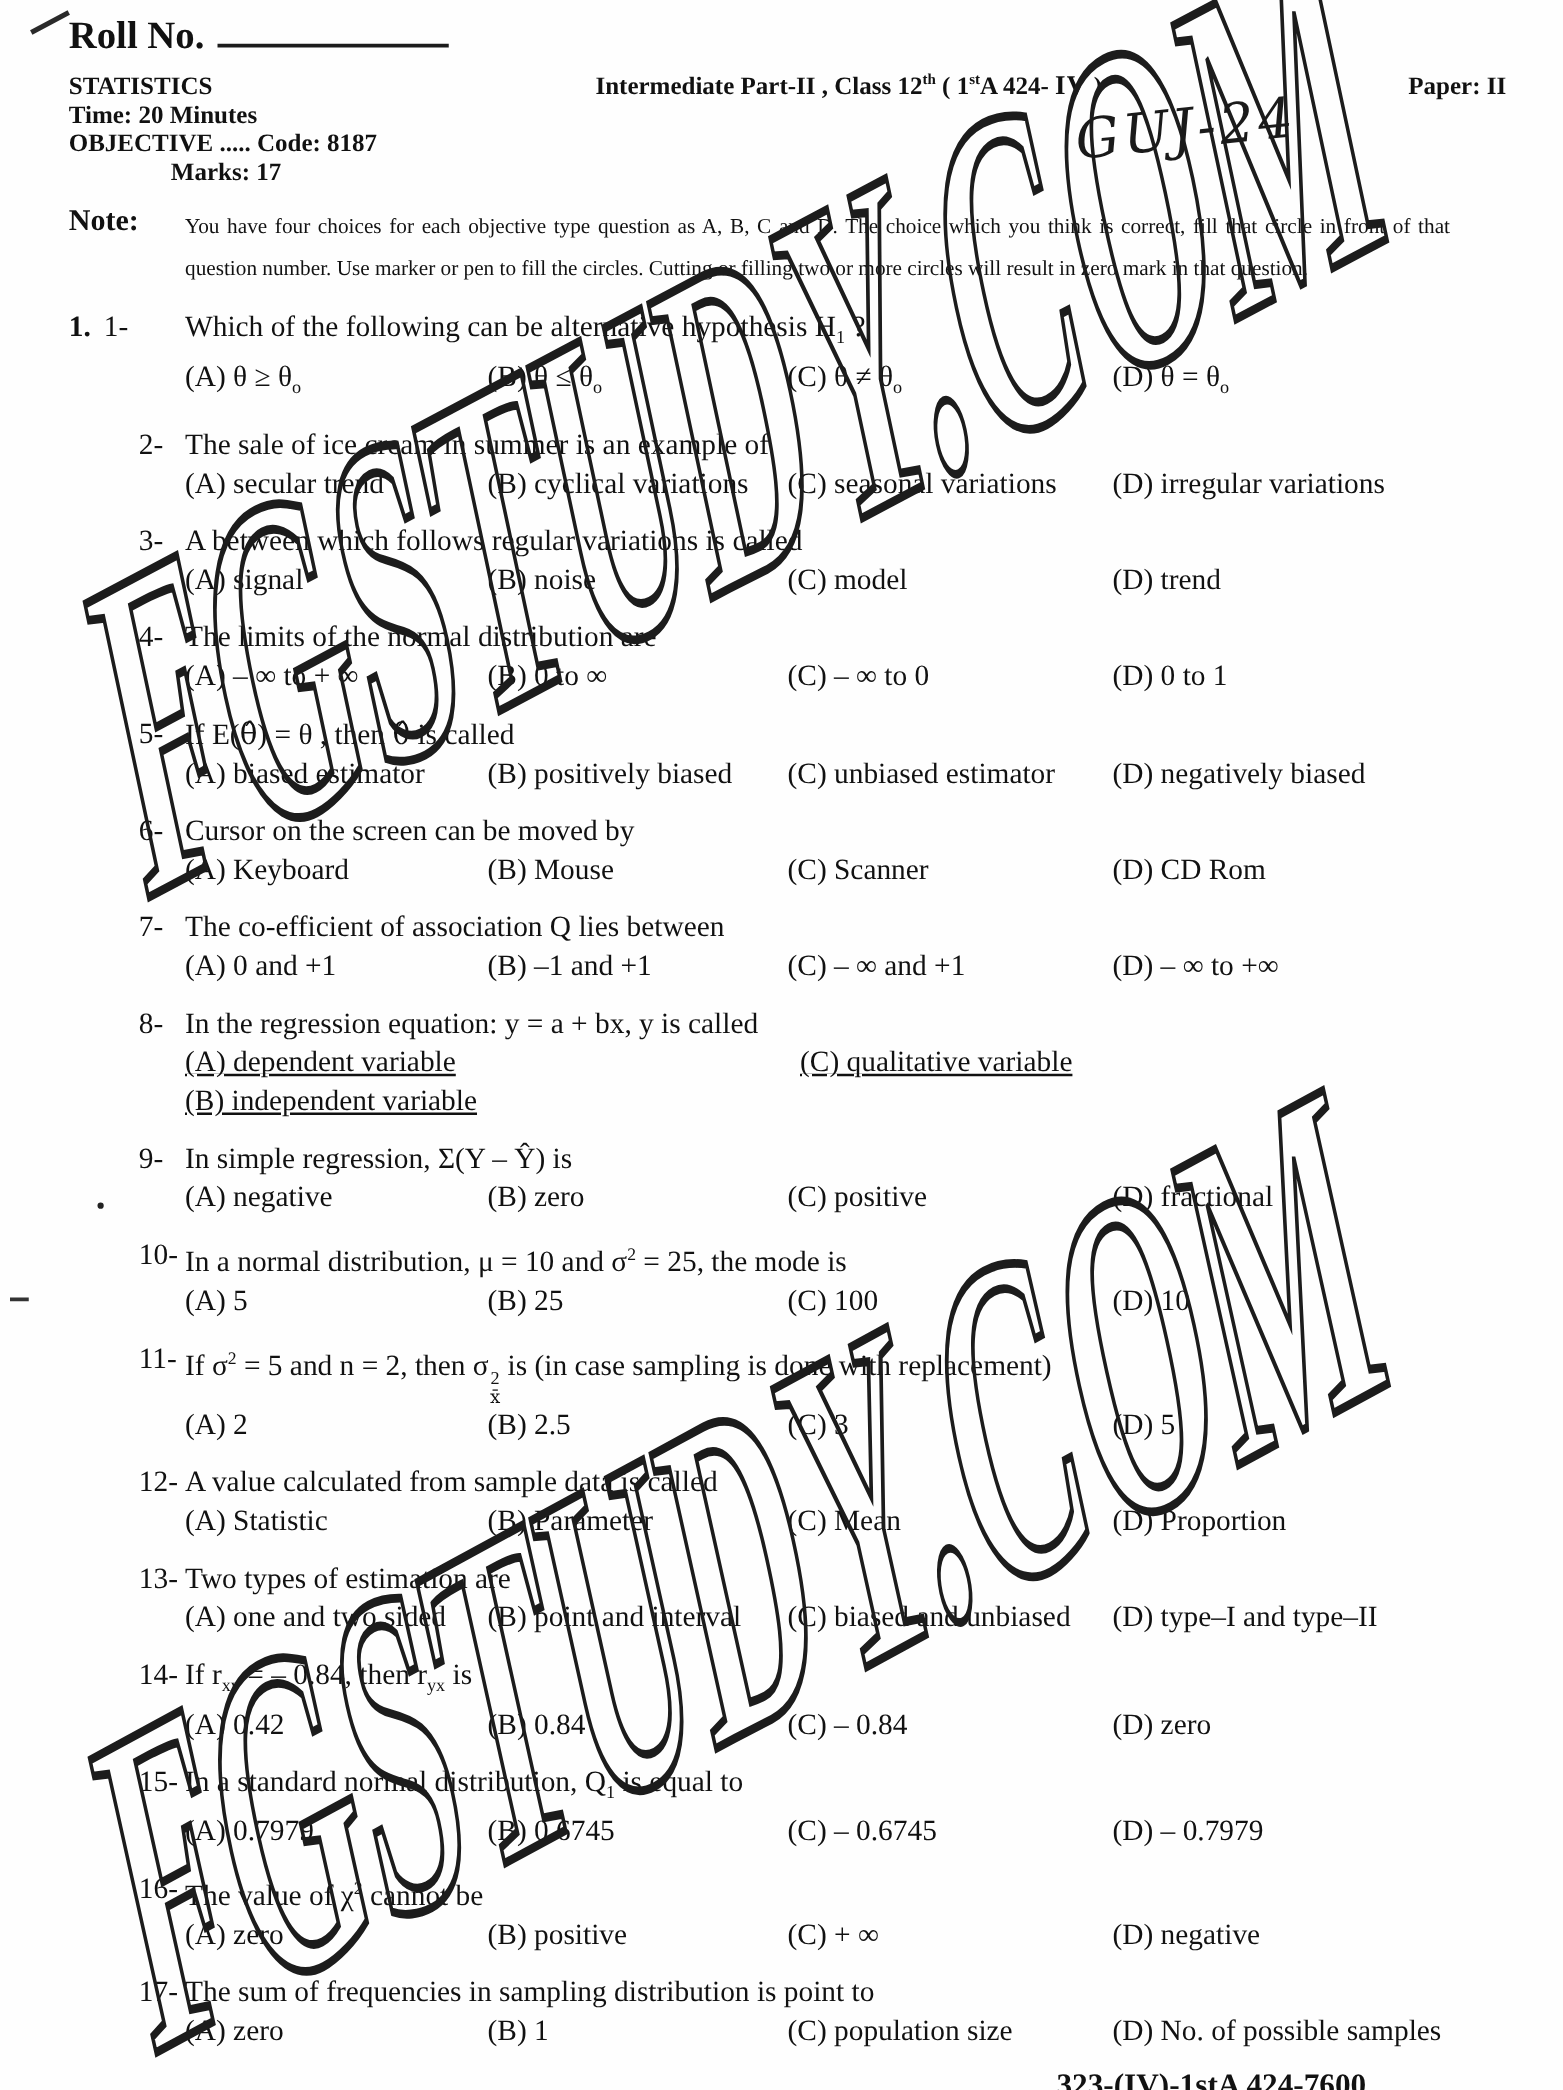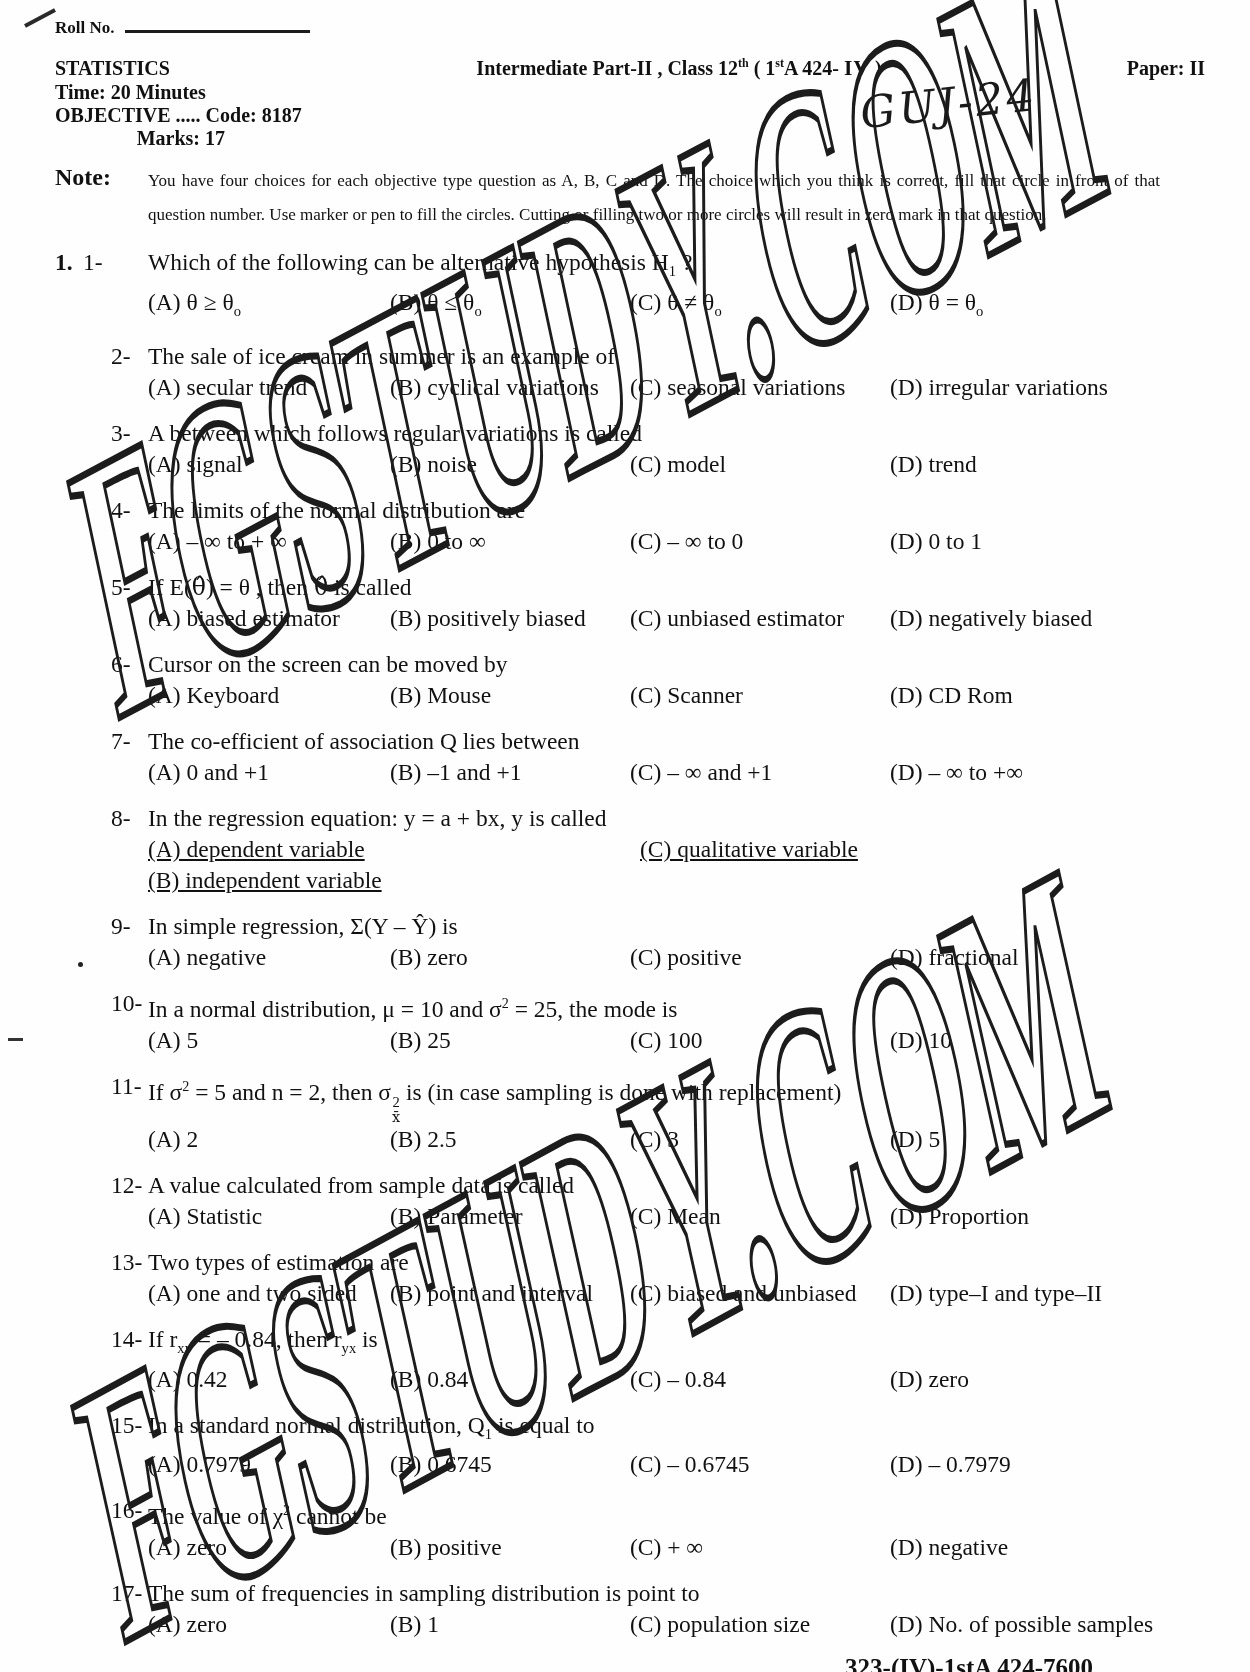--- a/index.html
+++ b/index.html
@@ -8,21 +8,21 @@
     width:1250px;height:1672px;
     background:#fefefe;
     font-family:"Liberation Serif",serif;
     color:#111;
     overflow:hidden;
     box-sizing:border-box;
     padding:10px 45px 0 55px;
   }
   
   .roll-row{position:relative;height:36px;margin-bottom:10px;}
-  .roll-label{font-weight:bold;font-size:17px;}
+  .roll-label{font-weight:bold;font-size:31px;}
   .roll-line{display:inline-block;width:185px;border-bottom:3px solid #1c1c1c;height:20px;margin-left:10px;}
   .tick{position:absolute;left:-32px;top:6px;width:34px;border-top:4px solid #2a2a2a;transform:rotate(-28deg);}
   .hdr-row{display:flex;align-items:baseline;font-weight:bold;font-size:20px;}
   .hdr-row.r2{margin-bottom:0;flex-direction:column;}
   .hdr-left{width:268px;flex:none;}
   .hdr-center{flex:1;text-align:center;}
   .hdr-right{width:170px;flex:none;text-align:right;}
   .rn{font-size:1.08em;letter-spacing:1px;}
   .handwriting{
     position:absolute;left:860px;top:78px;

